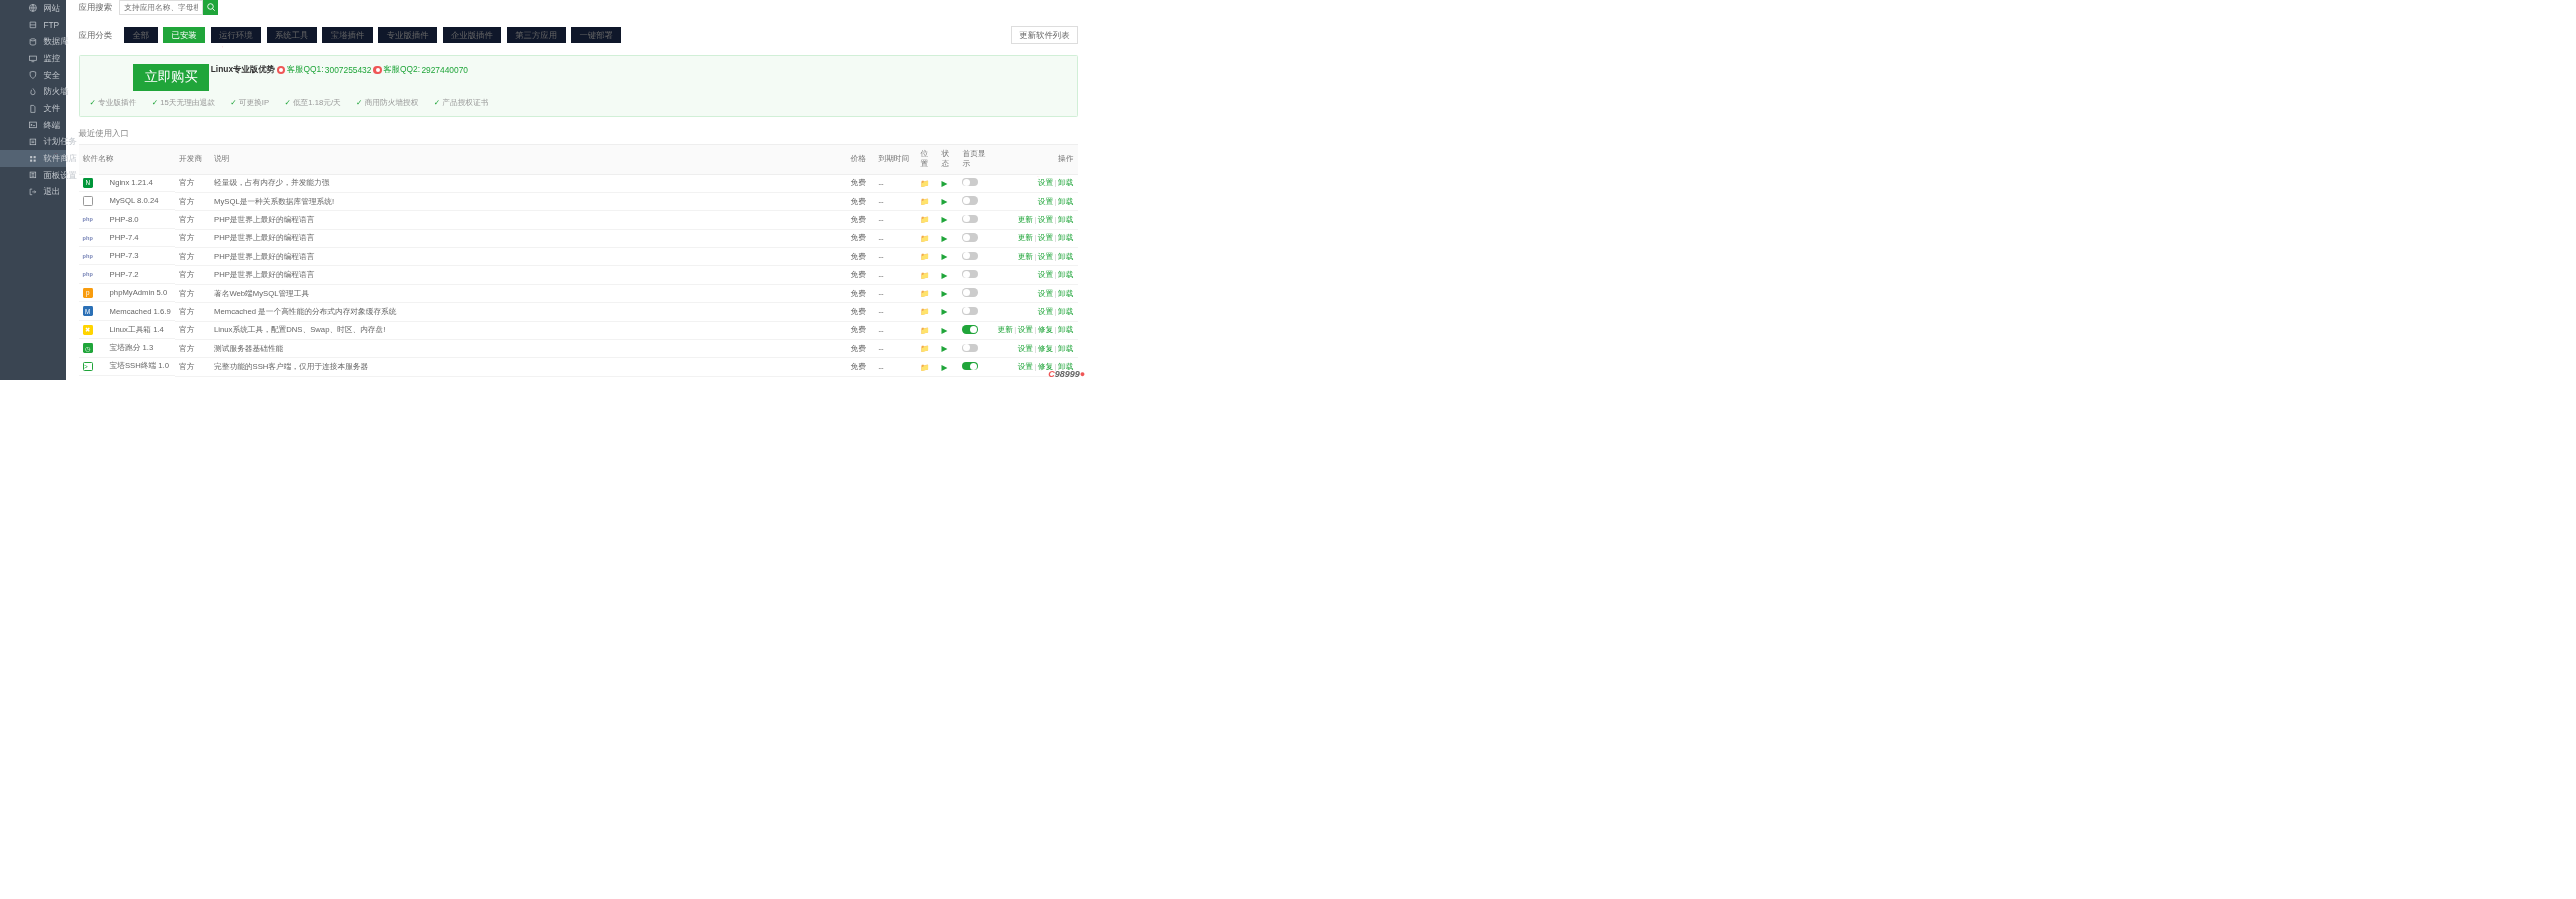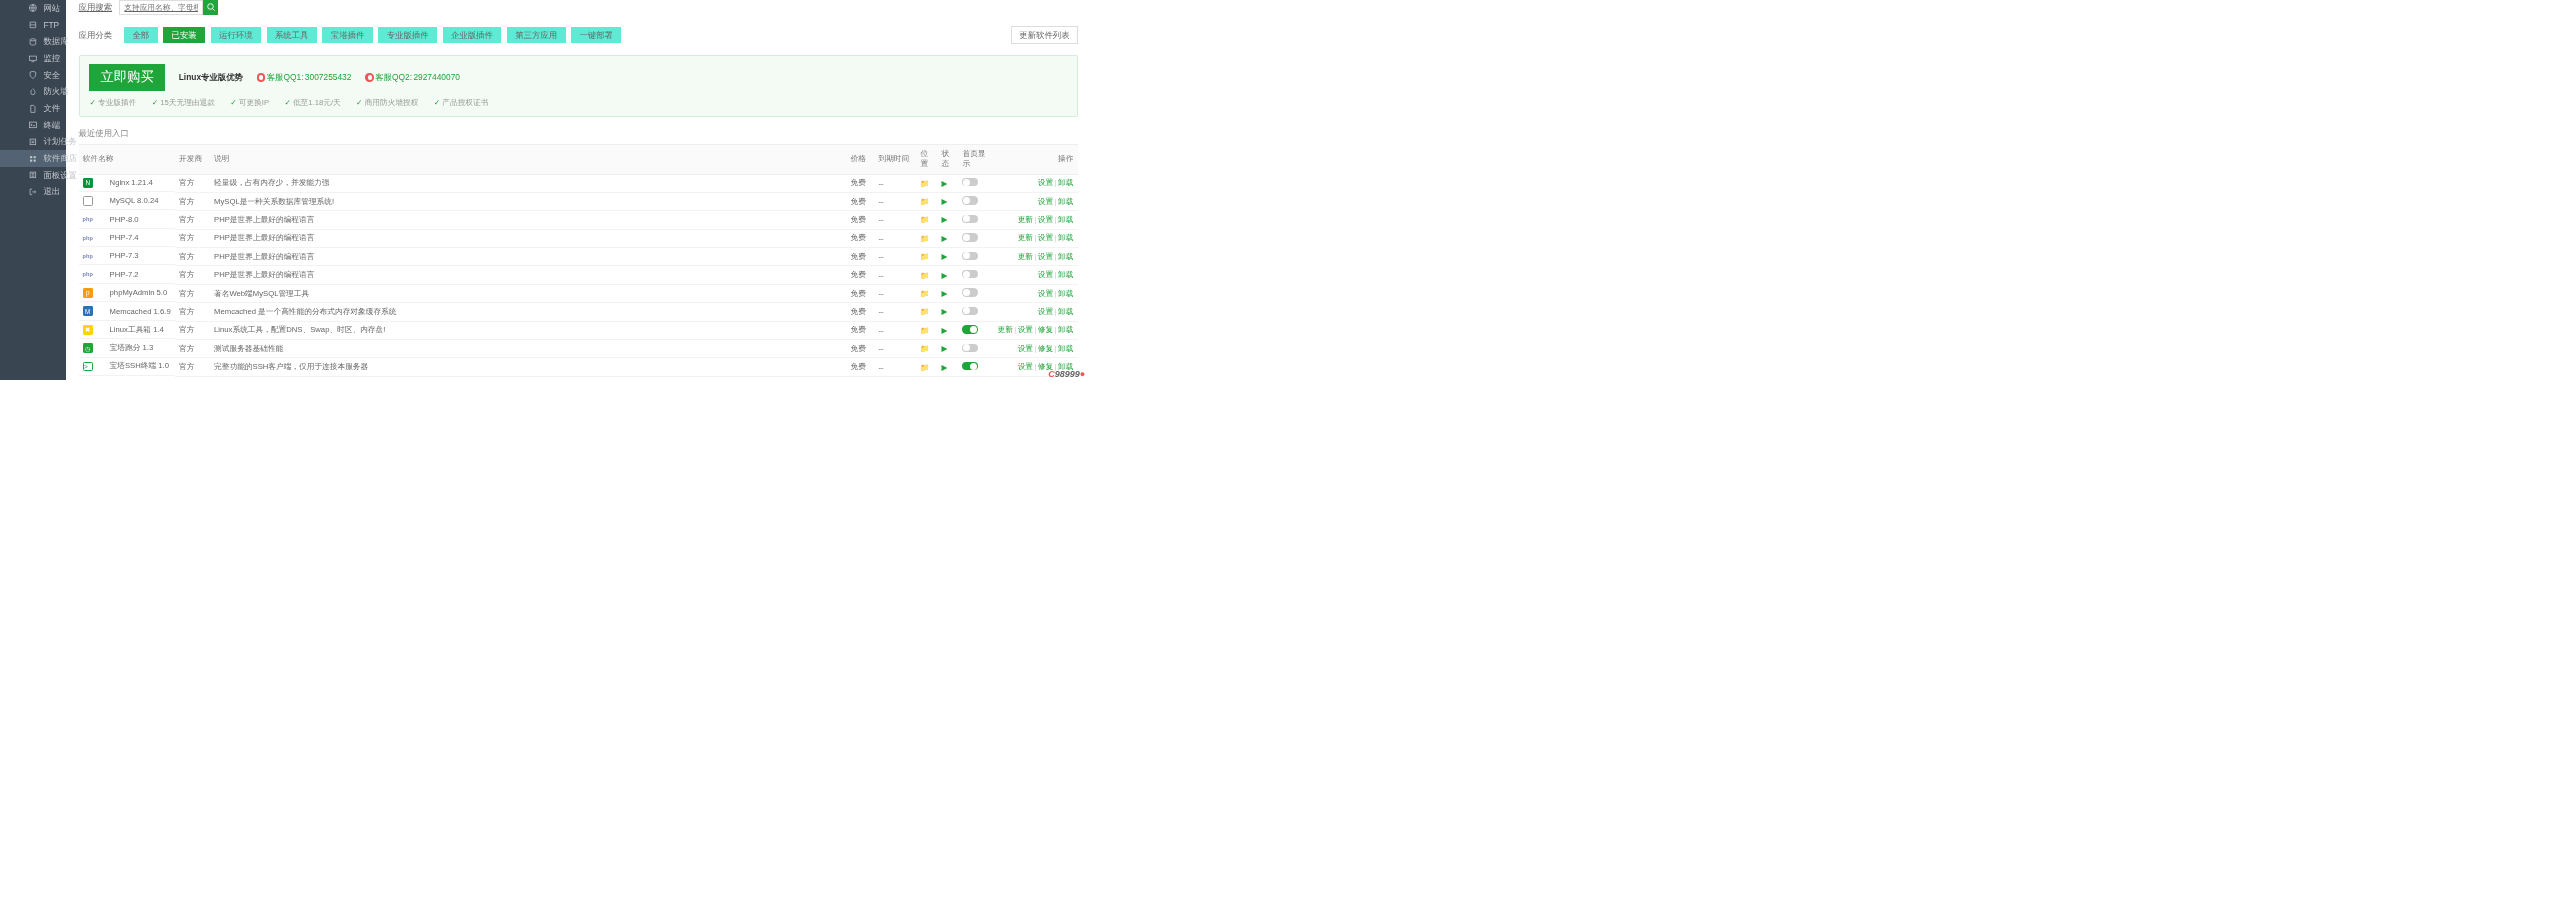--- a/index.html
+++ b/index.html
@@ -24,44 +24,44 @@
 .sidebar .item.active { background: #546373; }
 .sidebar .item .ic { width: 9.8px; height: 9.8px; margin-right: 5.6px; display: inline-flex; align-items: center; justify-content: center; }
 .sidebar .item span { font-size: 8.4px; }
 .arrow-left { position: absolute; left: 42px; top: 153px; width: 28px; height: 0.7px; }
 .arrow-top { position: absolute; left: 156px; top: 40px; height: 14px; width: 0.7px; z-index: 5; }
 .arrow-mid { position: absolute; right: 32px; top: 176px; width: 35px; height: 0.7px; z-index: 5; }
 .main {
   position: absolute; left: 66px; top: 0; right: 0; height: 100%;
   padding: 0 10.5px 0 12.6px;
 }
-.searchbar { display: flex; align-items: center; height: 15.3px; margin-bottom: 10.5px; text-decoration: underline; }
+.searchbar { display: flex; align-items: center; height: 15.3px; margin-bottom: 10.5px; }
 .searchbar .lbl { color: #666; margin-right: 7px; }
 .searchbar input {
   width: 84px; height: 15.3px; border: 0.7px solid #ddd; padding: 0 4.2px;
   font-size: 7.7px; color: #bbb;
 }
 .searchbar .btn-search {
   width: 15.3px; height: 15.3px; background: #20a53a; color: #fff;
   display: flex; align-items: center; justify-content: center; cursor: pointer;
 }
 .tabsrow { display: flex; align-items: center; gap: 7px; margin-bottom: 10.5px; }
 .tabsrow .lbl { margin-right: 5px; }
 .tab {
-  padding: 2.8px 8.4px; background: #5eead4; color: #666; cursor: pointer; font-size: 8.4px;
+  padding: 2.8px 8.4px; background: #0f172a; color: #666; cursor: pointer; font-size: 8.4px;
 }
 .tab.active { background: #20a53a; color: #fff; }
 .update-list-btn {
   margin-left: auto; border: 0.7px solid #ddd; padding: 2.8px 7px; cursor: pointer; color: #666;
 }
 .banner {
   border: 0.7px solid #d1efd7; background: #f4fbf5; border-radius: 1.4px;
   padding: 8.4px 9.8px; margin-bottom: 10.5px;
 }
-.banner-top { display: flex; align-items: center; gap: 14px; }
+.banner-top { display: flex; align-items: flex-start; gap: 2px; margin-left: 44px; }
 .btn-buy {
   background: #20a53a; color: #fff; padding: 4.2px 11px; cursor: pointer; border: none;
 }
 .banner-title { font-weight: bold; color: #333; }
 .kf { color: #20a53a; display: inline-flex; align-items: center; gap: 1.4px; }
 .kf-ic { width: 8.4px; height: 8.4px; background: #ef5656; border-radius: 50%; display: inline-block; position: relative; }
 .kf-ic::after { content: ""; position: absolute; top: 2.1px; left: 2.1px; width: 4.2px; height: 4.2px; background: #fff; border-radius: 50%; }
 .banner-bottom { display: flex; align-items: center; gap: 15.3px; margin-top: 7px; color: #999; }
 .banner-bottom .bi { display: inline-flex; align-items: center; gap: 2.1px; font-size: 7.7px; }
 .check { color: #20a53a; }

